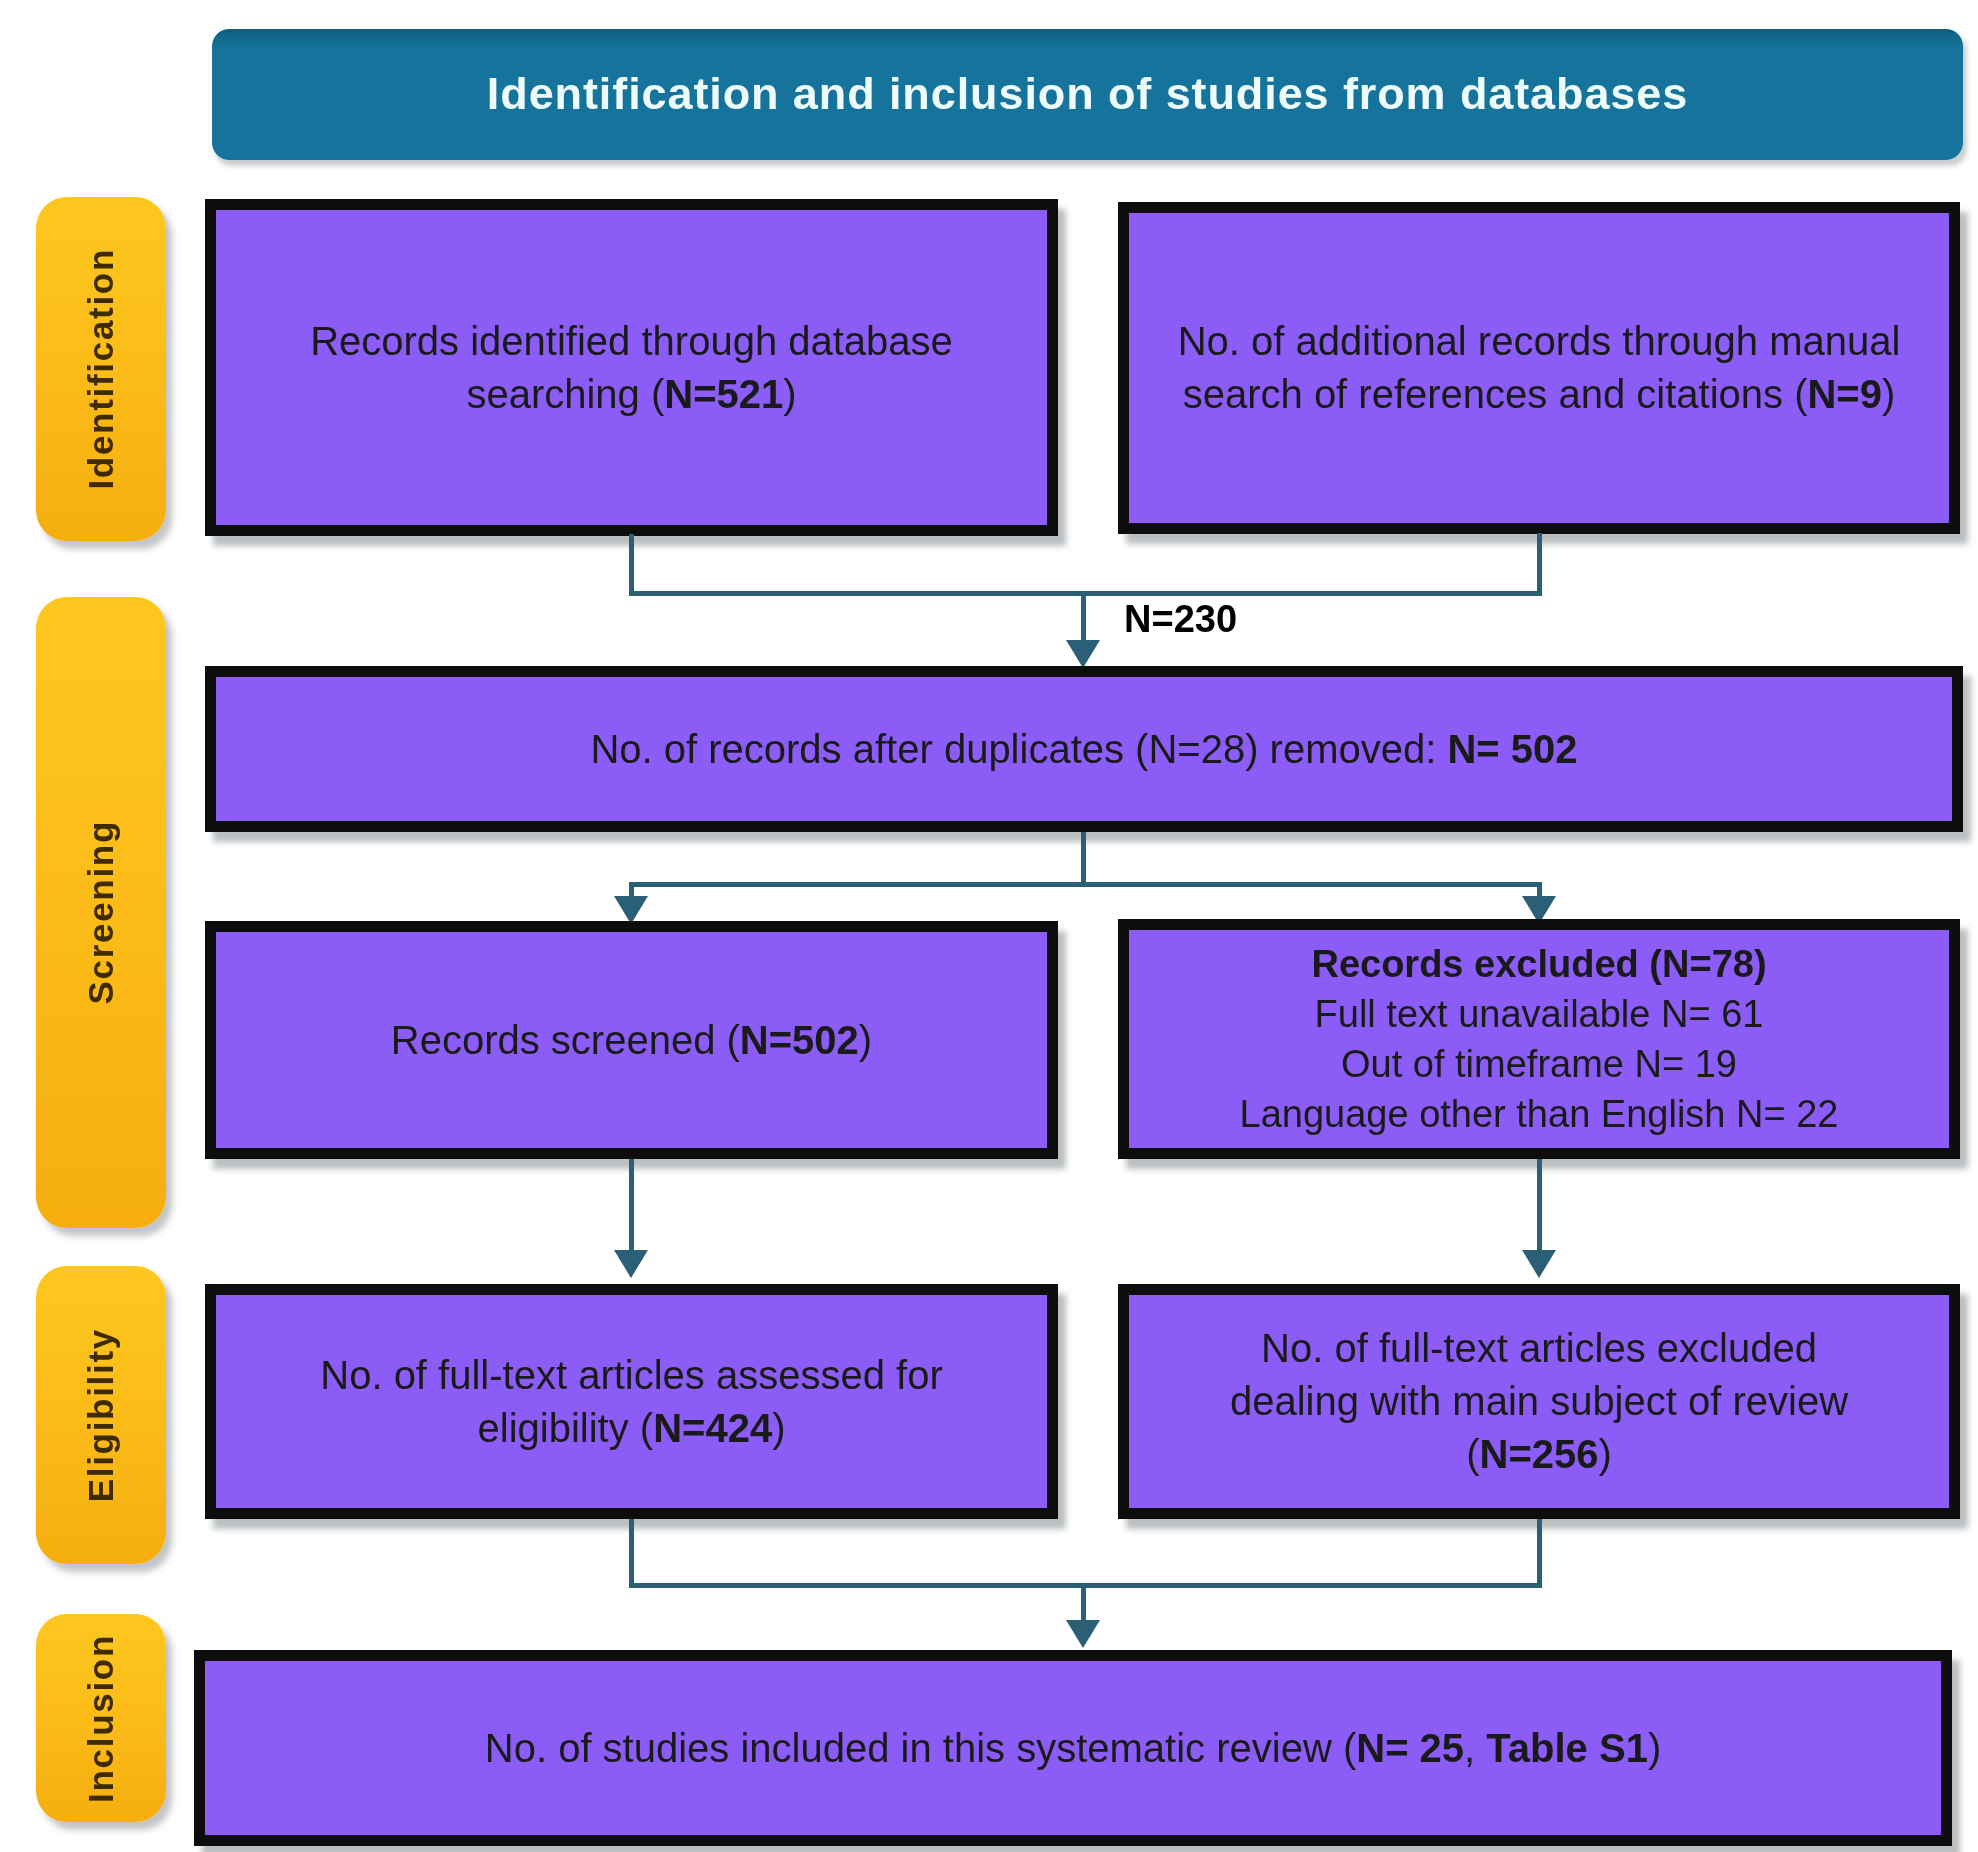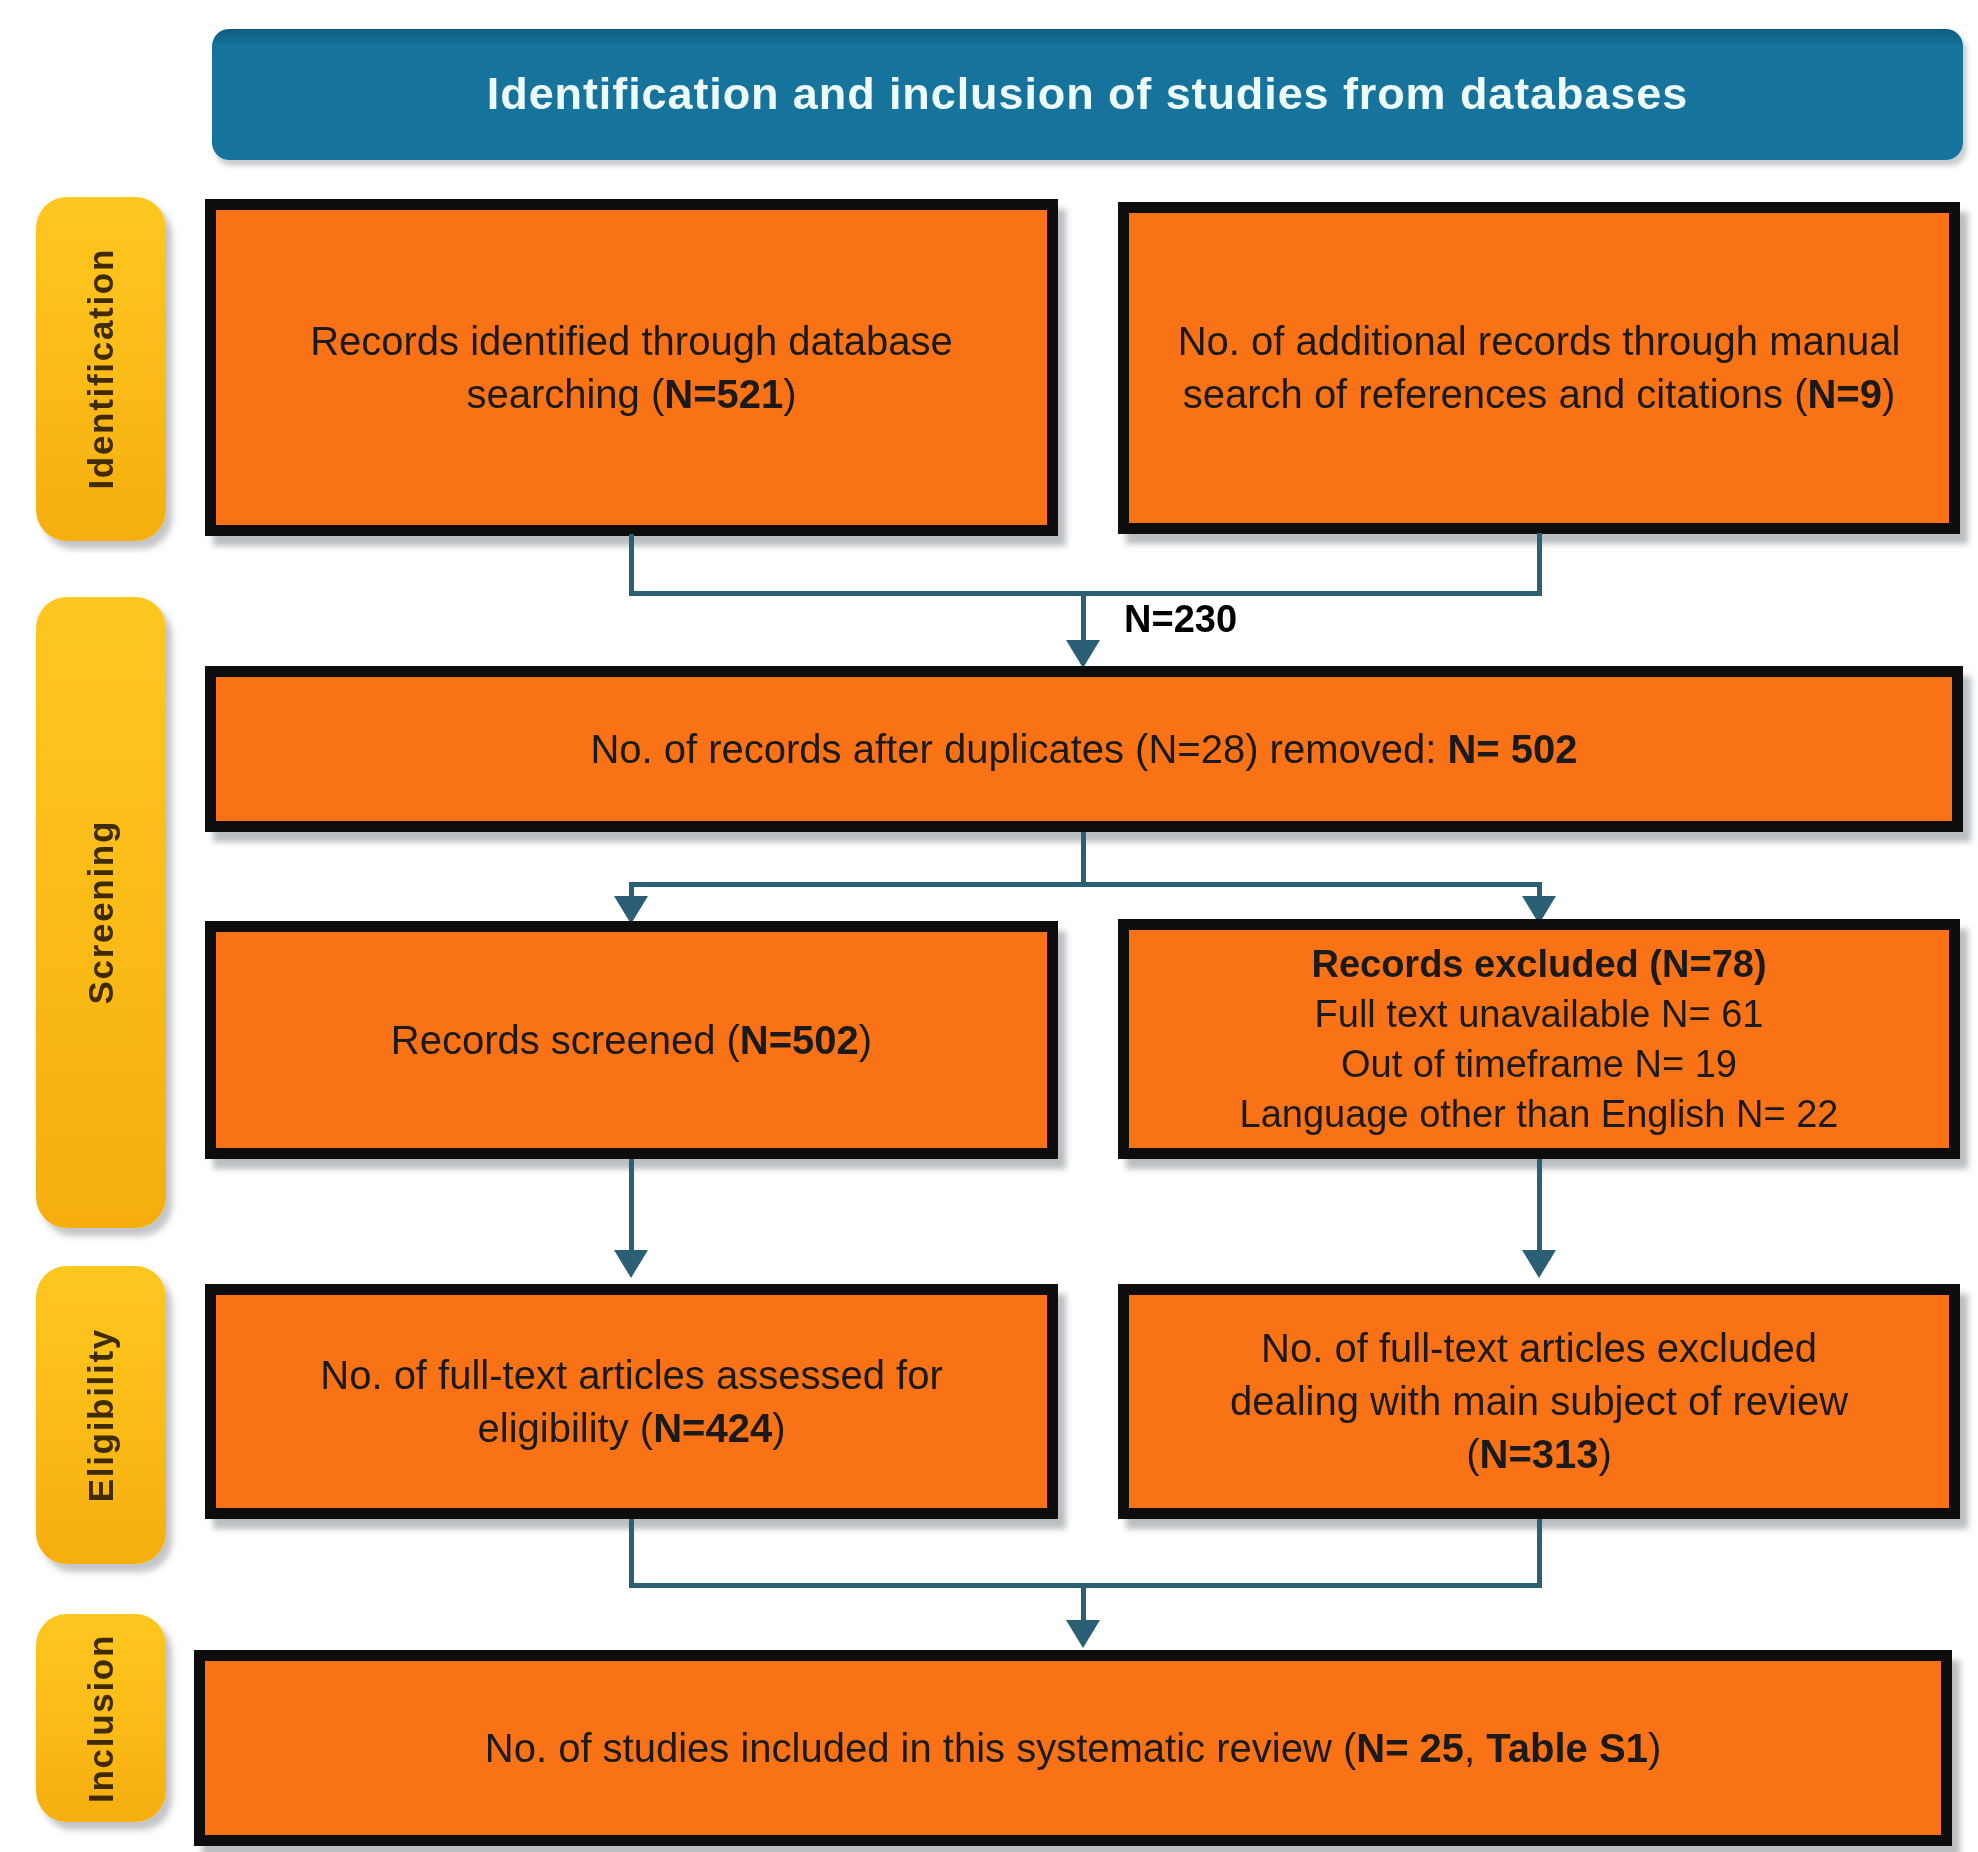--- a/index.html
+++ b/index.html
@@ -31,21 +31,21 @@
     border-radius:31px;
     display:flex;align-items:center;justify-content:center;
     box-shadow:6px 7.8px 6px rgba(135,140,145,.5);
   }
   .stage span{
     writing-mode:vertical-rl;transform:rotate(180deg);
     font-size:35px;font-weight:bold;color:var(--label-text);letter-spacing:1.7px;white-space:nowrap;
   }
 
   .fbox{
-    position:absolute;background:#f97316;border:11.2px solid var(--box-border);
+    position:absolute;background:#8b5cf6;border:11.2px solid var(--box-border);
     box-sizing:border-box;
     display:flex;flex-direction:column;align-items:center;justify-content:center;
     text-align:center;font-size:40px;line-height:1.32;color:var(--box-text);
     padding:12px 25px;
     box-shadow:7.8px 9.5px 6px rgba(130,136,142,.55);
   }
 
   .vline,.hline{position:absolute;background:var(--connector);}
   .vline{width:5.2px;}
   .hline{height:5.2px;}
@@ -117,21 +117,21 @@
   <div class="arrowhead" style="left:614px;top:1250px;"></div>
   <div class="vline" style="left:1537px;top:1159px;height:93px;"></div>
   <div class="arrowhead" style="left:1522px;top:1250px;"></div>
 
   <div class="fbox" style="left:205px;top:1284px;width:853px;height:235px;">
       <div><span>No. of full-text articles assessed for eligibility (</span><span style="font-weight: bold;">N=424</span><span>)</span></div>
     </div>
   <div class="fbox" style="left:1118px;top:1284px;width:842px;height:235px;">
       <div><span>No. of full-text articles excluded</span></div>
       <div><span>dealing with main subject of review</span></div>
-      <div><span>(</span><span style="font-weight: bold;">N=313</span><span>)</span></div>
+      <div><span>(</span><span style="font-weight: bold;">N=256</span><span>)</span></div>
     </div>
 
   <div class="vline" style="left:629px;top:1519px;height:69px;"></div>
   <div class="vline" style="left:1537px;top:1519px;height:69px;"></div>
   <div class="hline" style="left:629px;top:1583px;width:913px;"></div>
   <div class="vline" style="left:1081px;top:1583px;height:42px;"></div>
   <div class="arrowhead" style="left:1066px;top:1620px;"></div>
 
   <div class="fbox" style="left:194px;top:1650px;width:1758px;height:196px;">
       <div><span>No. of studies included in this systematic review (</span><span style="font-weight: bold;">N= 25</span><span>, </span><span style="font-weight: bold;">Table S1</span><span>)</span></div>

